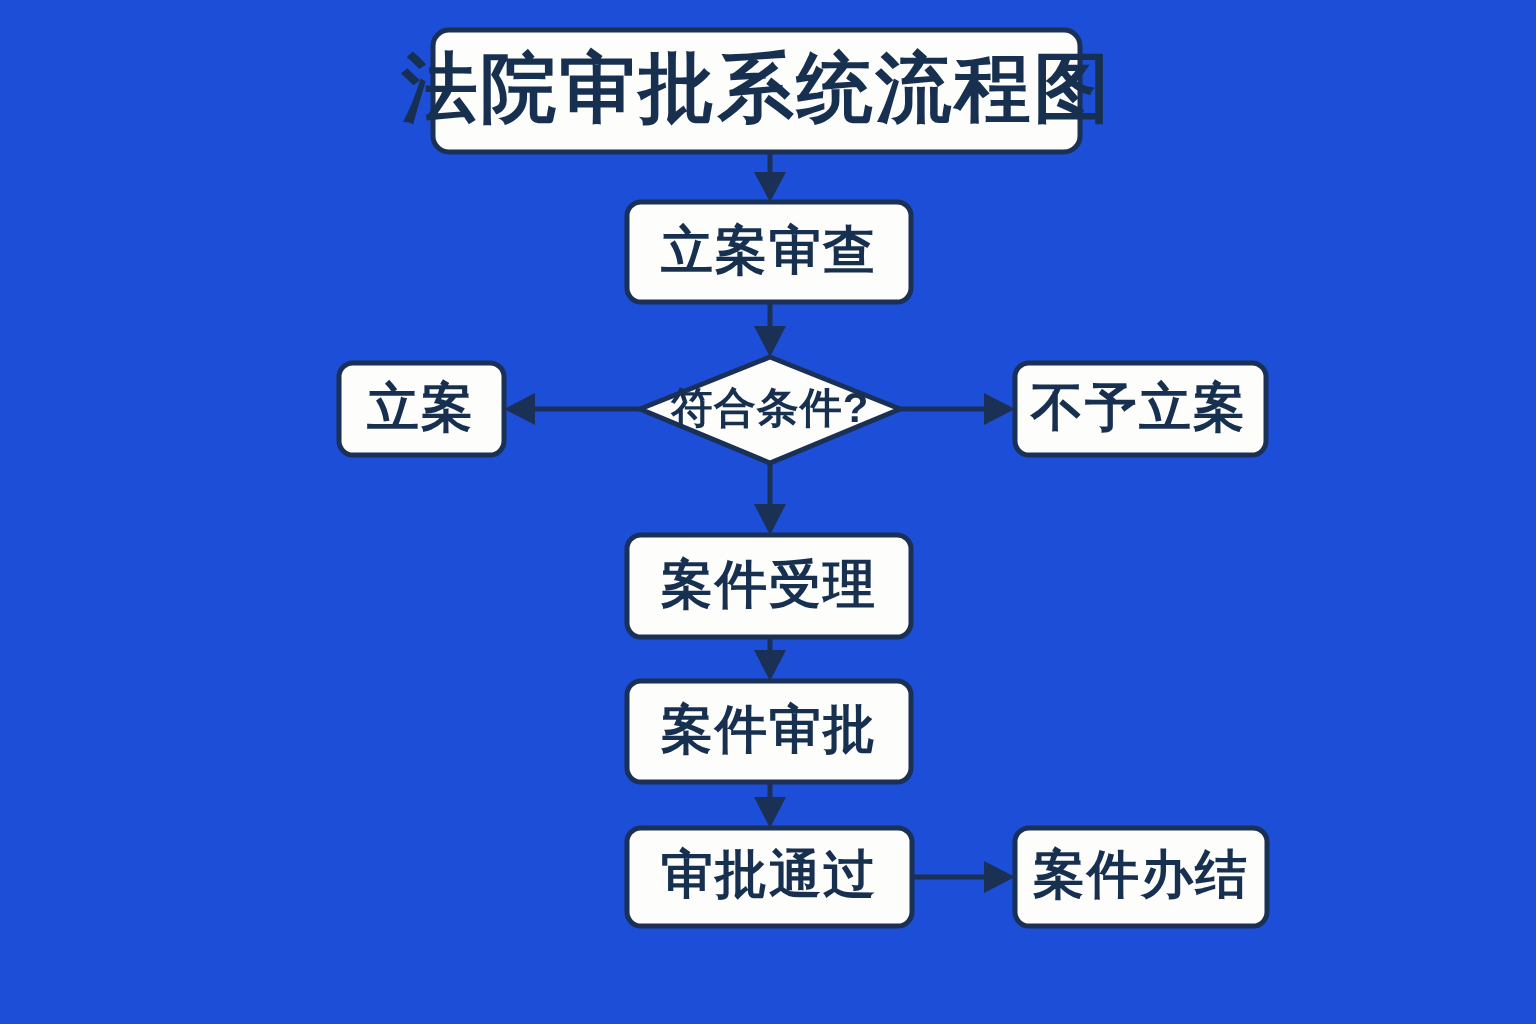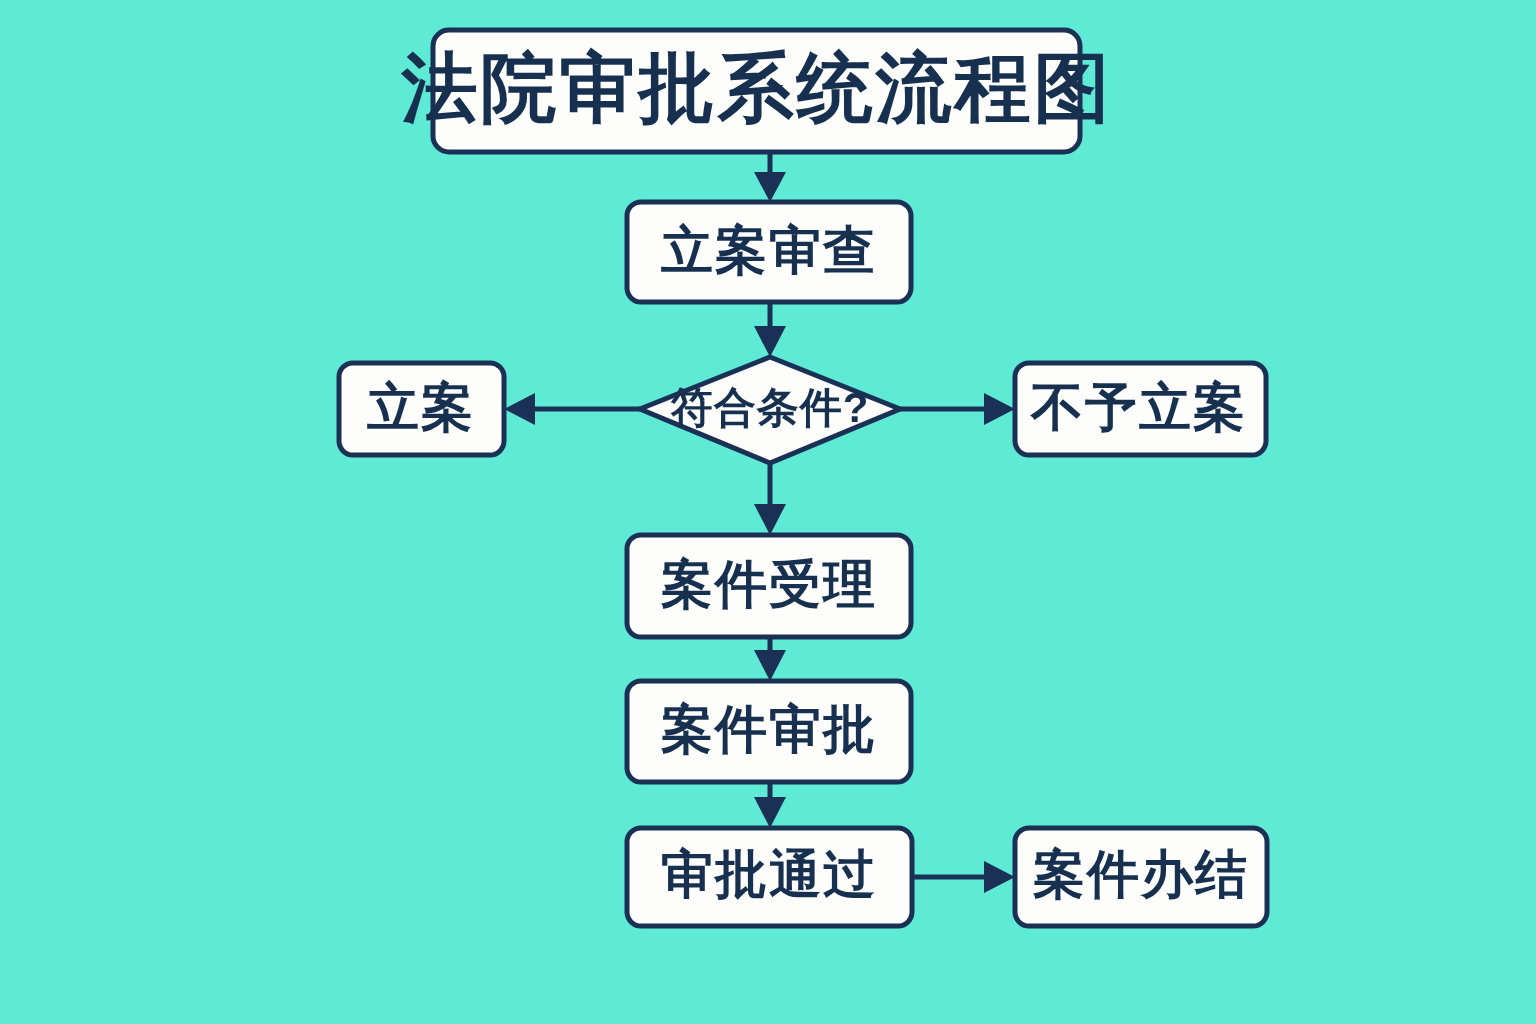--- a/index.html
+++ b/index.html
@@ -11,21 +11,21 @@
   body {
     width: 1536px;
     height: 1024px;
     overflow: hidden;
     font-family: "Liberation Sans", "DejaVu Sans", sans-serif;
   }
   #canvas {
     position: relative;
     width: 1536px;
     height: 1024px;
-    background: #5eead4;
+    background: #1d4ed8;
   }
   #flow-svg {
     position: absolute;
     top: 0;
     left: 0;
     width: 1536px;
     height: 1024px;
   }
   .node-shape {
     fill: #fdfdfc;

